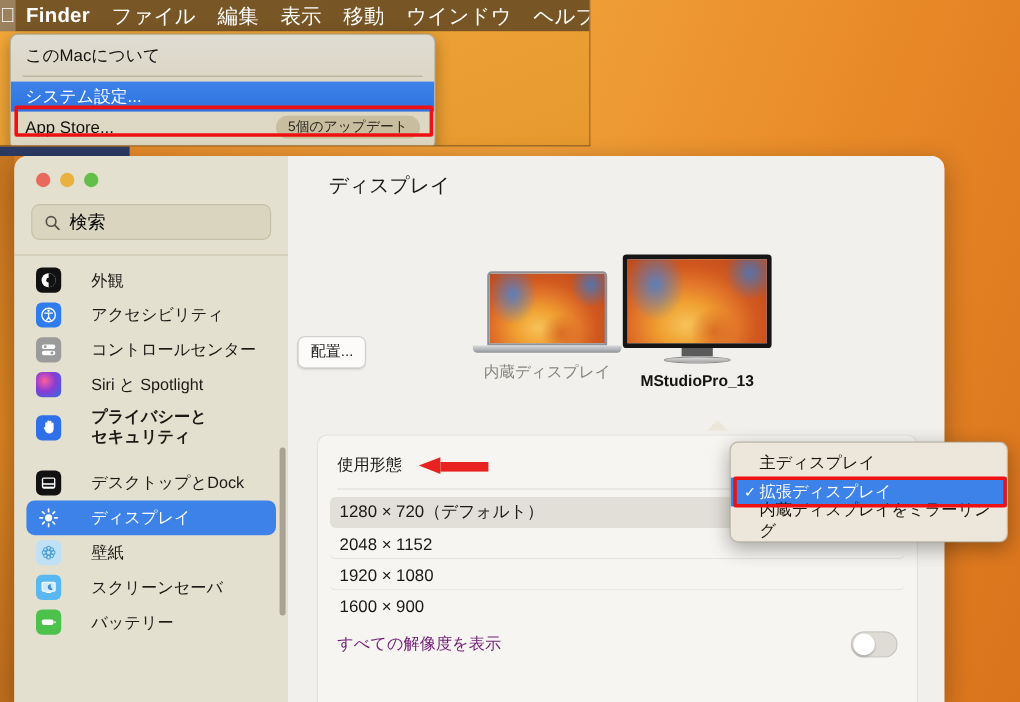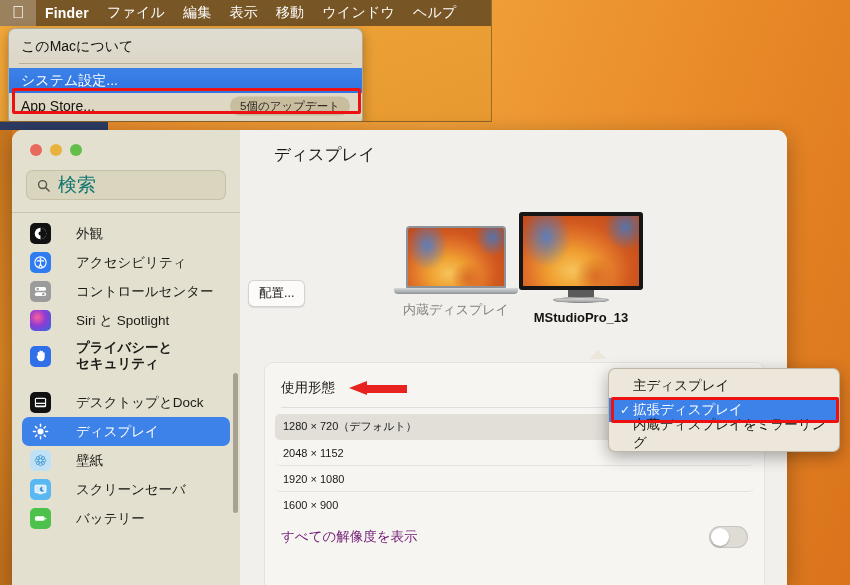--- a/index.html
+++ b/index.html
@@ -32,21 +32,21 @@
     display: flex; align-items: center;
     color: #ffffff;
   }
   .mb-apple {
     width: 36px; height: 26px;
     display: flex; align-items: center; justify-content: center;
     background: rgba(255,255,255,0.26);
   }
   .apple-glyph { font-size: 17px; line-height: 1; color:#fff; margin-top:-2px; }
   .mb-item {
-    font-size: 14px; padding: 0 9px; height: 26px;
+    font-size: 17px; padding: 0 9px; height: 26px;
     display: flex; align-items: center; white-space: nowrap;
     letter-spacing: 0.2px;
   }
   .mb-item.bold { font-weight: bold; }
 
   
   .apple-menu {
     position: absolute; left: 8px; top: 28px; width: 355px;
     background: linear-gradient(180deg, #dfdcd2 0%, #dcd7c7 35%, #ded8c2 100%);
     border-radius: 7px;
@@ -113,21 +113,21 @@
   .light.green { background: #64bf4a; }
 
   .search-wrap { padding: 14px 14px 0 14px; }
   .search-field {
     height: 30px; border-radius: 7px;
     background: rgba(214,209,186,0.75);
     display: flex; align-items: center; gap: 8px;
     padding: 0 10px;
     border: 1px solid rgba(160,152,120,0.35);
   }
-  .search-field .ph { color: #0f766e; font-size: 19px; }
+  .search-field .ph { color: #000000; font-size: 15px; }
   .sb-divider { height:1px; background: rgba(150,143,112,0.35); margin: 12px 0 0 0; }
 
   .sb-scroll {
     flex: 1; overflow: hidden; position: relative;
     padding: 6px 10px 0 10px;
   }
   .sb-item {
     display: flex; align-items: center; gap: 25px;
     height: 29px; padding: 0 8px; border-radius: 7px;
     font-size: 13.5px; color: #1b1a16;
@@ -265,21 +265,21 @@
     width: 0; height: 0;
     border-top: 7px solid transparent;
     border-bottom: 7px solid transparent;
     border-right: 18px solid #e8221f;
   }
   .card-div { height: 1px; background: rgba(0,0,0,0.09); margin: 4px 16px 0 16px; }
 
   .res-list { padding: 6px 10px 0 10px; }
   .res-item {
     height: 26px; display: flex; align-items: center;
-    padding: 0 8px; font-size: 11px; color: #1a1916;
+    padding: 0 8px; font-size: 14px; color: #1a1916;
     border-radius: 5px;
     border-bottom: 1px solid rgba(0,0,0,0.07);
   }
   .res-item:last-child { border-bottom: none; }
   .res-item.sel { background: #e2dfd9; border-bottom-color: transparent; }
 
   .row-all {
     display: flex; align-items: center; justify-content: space-between;
     padding: 8px 16px 0 16px;
   }

